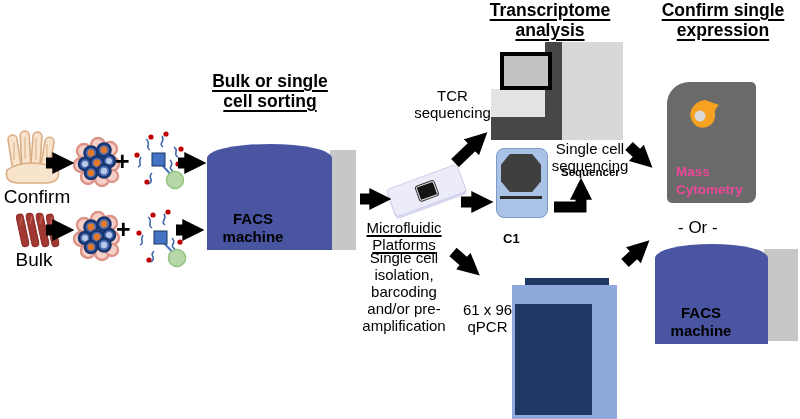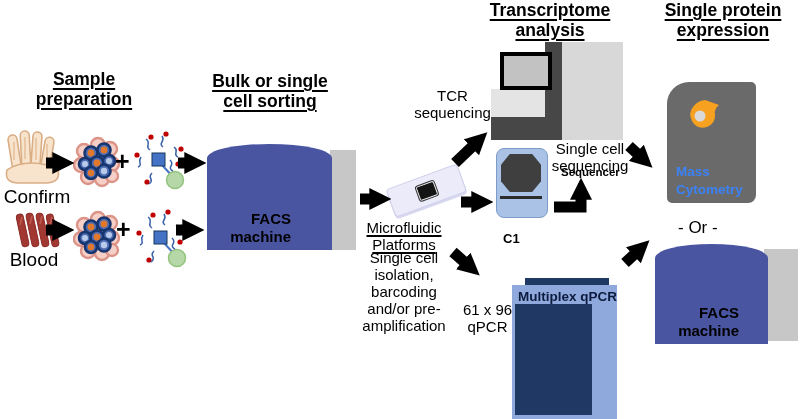--- a/index.html
+++ b/index.html
@@ -3,21 +3,21 @@
 <meta charset="utf-8">
 <style>
   html,body{margin:0;padding:0;background:#fff;}
   .canvas{position:relative;width:800px;height:419px;background:#ffffff;
           font-family:"Liberation Sans",sans-serif;color:#000;overflow:hidden;}
   .abs{position:absolute;}
   .stage-title{font-weight:bold;font-size:17.5px;line-height:1.14;text-align:center;
           text-decoration:underline;text-decoration-thickness:2px;text-underline-offset:3px;}
   .lbl{font-size:15px;line-height:1.14;text-align:center;}
   .lbl-left{font-size:19px;text-align:center;}
-  .mach-lbl{font-weight:bold;font-size:15px;line-height:1.22;text-align:right;}
+  .mach-lbl{font-weight:bold;font-size:15px;line-height:1.22;text-align:center;}
   .plus{font-size:25px;font-weight:900;line-height:1;}
   .u{text-decoration:underline;text-decoration-thickness:1.5px;text-underline-offset:2px;}
 
   
   .facs-body{background:#4a55a2;border-radius:50% 50% 0 0 / 14px 14px 0 0;}
   .side-panel{background:#c7c7c7;}
 
   
   .seq-light{background:#d8d8d8;}
   .seq-dark{background:#474747;}
@@ -32,38 +32,37 @@
   .c1-lbl{font-weight:bold;font-size:13px;margin-top:31px;}
 
   
   .qpcr-outer{background:#8fa9dc;}
   .qpcr-inner{background:#1f3864;}
   .qpcr-topbar{background:#1f3864;}
   .qpcr-lbl{font-weight:bold;font-size:13.5px;color:#0d1b3e;}
 
   
   .masscyt{background:#6a6a6a;border-radius:22px 5px 8px 5px;}
-  .masscyt-lbl{font-weight:bold;font-size:13.5px;line-height:1.3;color:#3b82f6;}
+  .masscyt-lbl{font-weight:bold;font-size:13.5px;line-height:1.3;color:#ec4899;}
 
   
   .chip-slide{background:#ebebfa;border:1px solid #cfcfec;border-radius:4px;
               box-shadow:0 2px 0 #d8d8ef;}
   .chip-die{background:#141414;border-radius:2px;border:1px solid #e8e8e8;outline:1px solid #333;}
 
   .or-lbl{font-size:17px;}
 </style>
 </head>
 <body>
 
 <div class="canvas">
 
-  <div class="abs stage-title" style="left:18px;top:70px;width:132px;">Sample preparation</div>
   <div class="abs stage-title" style="left:477px;top:1px;width:146px;">Transcriptome analysis</div>
   <div class="abs stage-title" style="left:205px;top:72px;width:130px;">Bulk or single cell sorting</div>
-  <div class="abs stage-title" style="left:649px;top:1px;width:148px;">Single protein expression</div>
+  <div class="abs stage-title" style="left:649px;top:1px;width:148px;">Confirm single expression</div>
 
   <svg class="abs" style="left:2px;top:129px;" width="62" height="58" viewBox="0 0 62 58">
     <g fill="#f8e4cd" stroke="#d9ae85" stroke-width="1.6">
       <rect x="8" y="6" width="9" height="34" rx="4.5" transform="rotate(-9 12 23)"></rect>
       <rect x="19" y="2" width="9" height="38" rx="4.5" transform="rotate(-3 23 21)"></rect>
       <rect x="30" y="3" width="9" height="37" rx="4.5" transform="rotate(4 34 21)"></rect>
       <rect x="41" y="8" width="9" height="32" rx="4.5" transform="rotate(10 45 24)"></rect>
       <path d="M5,41 Q2,53 15,54 L45,54 Q59,53 56,41 Q45,34 30,34 Q15,34 5,41 Z"></path>
     </g>
     <path d="M12,13 v18 M23,8 v22 M34,9 v22 M45,15 v16" stroke="#e3bd97" stroke-width="1.4" fill="none"></path>
@@ -135,21 +134,21 @@
 
   <svg class="abs" style="left:14px;top:211px;" width="48" height="42" viewBox="0 0 48 42">
     <g fill="#a23832" stroke="#8c2b26" stroke-width="1">
       <rect x="5" y="3" width="7" height="33" rx="3.5" transform="rotate(-12 8 19)"></rect>
       <rect x="15" y="2" width="7" height="34" rx="3.5" transform="rotate(-12 18 19)"></rect>
       <rect x="25" y="2" width="7" height="34" rx="3.5" transform="rotate(-12 28 19)"></rect>
       <rect x="35" y="3" width="7" height="33" rx="3.5" transform="rotate(-12 38 19)"></rect>
     </g>
     <path d="M8,6 l-2,8 M18,5 l-2,8 M28,5 l-2,8 M38,6 l-2,8" stroke="#c05a50" stroke-width="1.6" fill="none"></path>
   </svg>
-  <div class="abs lbl-left" style="left:0px;top:249px;width:68px;">Blood</div>
+  <div class="abs lbl-left" style="left:0px;top:249px;width:68px;">Bulk</div>
 
   <svg class="abs" style="left:73px;top:210px;" width="48" height="52" viewBox="0 0 48 52">
     <g fill="#f6cfc7" stroke="#dd9488" stroke-width="2.4">
       <circle cx="11" cy="15" r="7"></circle>
         <circle cx="25" cy="9" r="7"></circle>
         <circle cx="37" cy="13" r="7"></circle>
       <circle cx="8" cy="29" r="7"></circle>
         <circle cx="39" cy="28" r="7"></circle>
         <circle cx="15" cy="41" r="7"></circle>
       <circle cx="29" cy="43" r="7"></circle>
@@ -234,21 +233,20 @@
   <div class="abs c1-oct" style="left:501px;top:154px;width:40px;height:38px;"></div>
   <div class="abs c1-line" style="left:500px;top:196px;width:42px;height:3px;"></div>
   <div class="abs c1-lbl" style="left:503px;top:200px;">C1</div>
 
 
   <div class="abs lbl" style="left:455px;top:301px;width:65px;">61 x 96 qPCR</div>
 
   <div class="abs qpcr-topbar" style="left:525px;top:278px;width:84px;height:7px;"></div>
   <div class="abs qpcr-outer" style="left:512px;top:285px;width:105px;height:134px;"></div>
   <div class="abs qpcr-inner" style="left:515px;top:304px;width:77px;height:111px;"></div>
-  <div class="abs qpcr-lbl" style="left:518px;top:289px;width:102px;white-space:nowrap;">Multiplex qPCR</div>
 
   <div class="abs masscyt" style="left:667px;top:82px;width:89px;height:121px;"></div>
   <svg class="abs" style="left:688px;top:99px;" width="34" height="32" viewBox="0 0 34 32">
     <path d="M17,1 L31,6 Q26,10 27,15 Q28,24 19,28 Q9,31 4,22 Q0,14 5,8 Q9,2 17,1 Z" fill="#f6a120"></path>
     <circle cx="12" cy="17" r="5.5" fill="#d9d9d9"></circle>
   </svg>
   <div class="abs masscyt-lbl" style="left:676px;top:163px;width:78px;">Mass Cytometry</div>
 
   <div class="abs or-lbl" style="left:678px;top:218px;width:64px;">- Or -</div>
 

